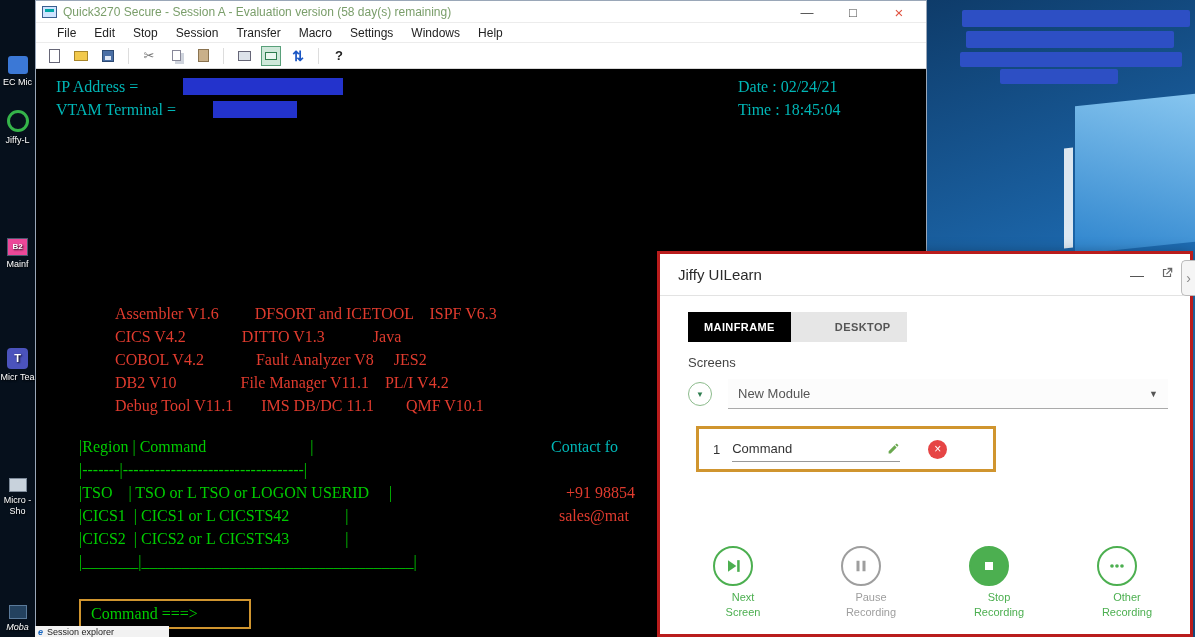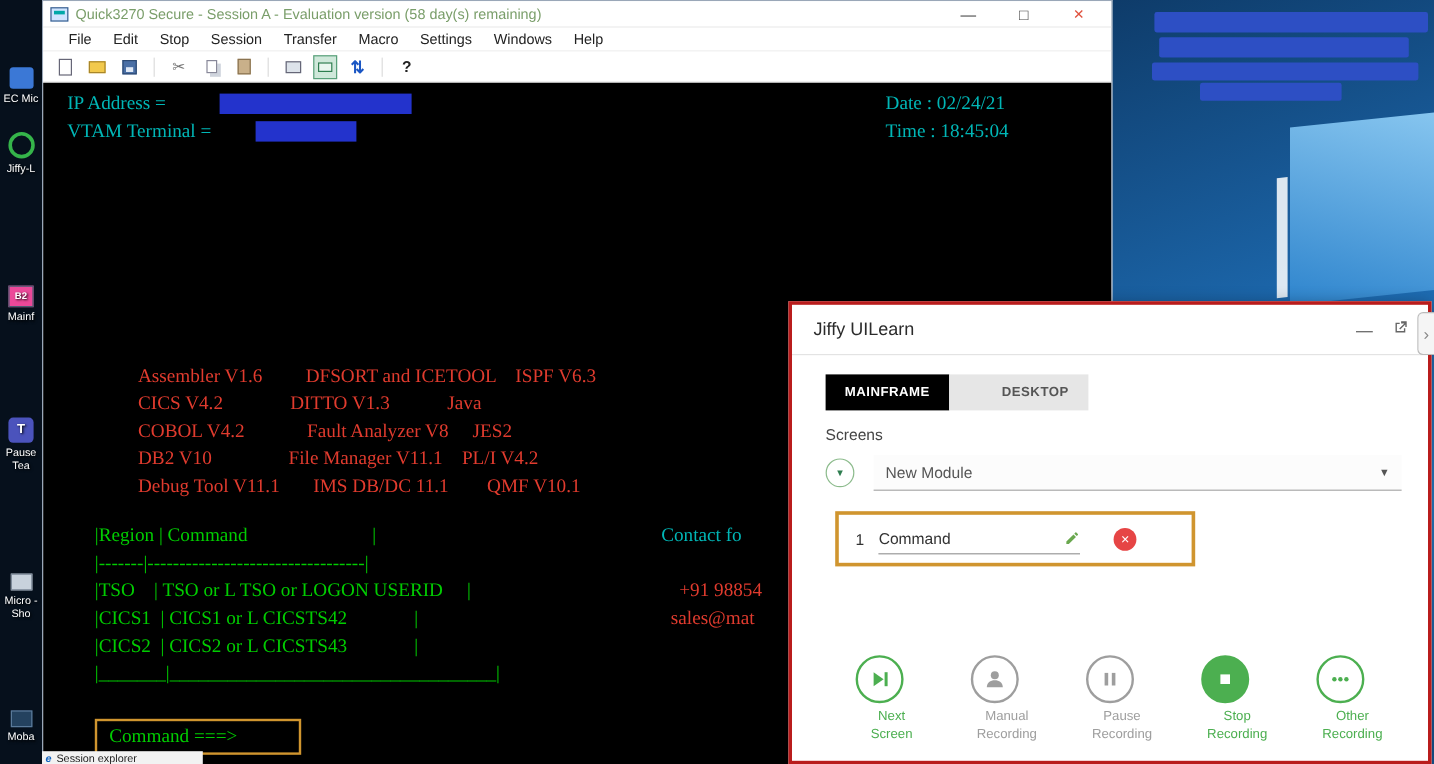--- a/index.html
+++ b/index.html
@@ -129,27 +129,27 @@
 <div class="dicon" style="left:0; top:110px;">
   <div class="art" style="width:22px;height:22px;border:3px solid #35b44a;border-radius:50%;background:transparent;"></div>
   <div>Jiffy-L</div>
 </div>
 <div class="dicon" style="left:0; top:238px;">
   <div class="art" style="width:21px;height:18px;background:#ec4899;border:1px solid #4a5a70;font-size:8px;">B2</div>
   <div>Mainf</div>
 </div>
 <div class="dicon" style="left:0; top:348px;">
   <div class="art" style="width:21px;height:21px;background:#4b53bc;border-radius:4px;font-size:11px;">T</div>
-  <div>Pause Tea</div>
+  <div>Micr Tea</div>
 </div>
 <div class="dicon" style="left:0; top:478px;">
   <div class="art" style="width:18px;height:14px;background:#c8d2dc;border:1px solid #7d8a99;"></div>
   <div>Micro - Sho</div>
 </div>
-<div class="dicon" style="left:0; top:592px;">
+<div class="dicon" style="left:0; top:605px;font-style:italic;">
   <div class="art" style="width:18px;height:14px;background:#24425f;border:1px solid #5a7a9a;"></div>
   <div>Moba</div>
 </div>
 
 <div class="abs win">
 
   <div class="titlebar">
     <span class="app-ico"></span>
     <span class="title-text">Quick3270 Secure - Session A - Evaluation version (58 day(s) remaining)</span>
     <div class="winbtns">
@@ -292,29 +292,20 @@
       <div class="circle green">
         <svg width="20" height="20" viewBox="0 0 24 24">
             <path fill="#4caf50" d="M6 5l10 7-10 7z"></path>
             <rect fill="#4caf50" x="17" y="5" width="3" height="14"></rect>
           </svg>
       </div>
       <div class="lbl green">Next Screen</div>
     </div>
     <div class="action">
       <div class="circle gray">
-        <svg width="20" height="20" viewBox="0 0 24 24">
-            <circle cx="12" cy="8" r="4" fill="#9e9e9e"></circle>
-            <path d="M4 20c0-4.4 3.6-7 8-7s8 2.6 8 7z" fill="#9e9e9e"></path>
-          </svg>
-      </div>
-      <div class="lbl gray">Manual Recording</div>
-    </div>
-    <div class="action">
-      <div class="circle gray">
         <svg width="18" height="18" viewBox="0 0 24 24">
             <rect x="6" y="5" width="4" height="14" fill="#9e9e9e"></rect>
             <rect x="14" y="5" width="4" height="14" fill="#9e9e9e"></rect>
           </svg>
       </div>
       <div class="lbl gray">Pause Recording</div>
     </div>
     <div class="action">
       <div class="circle green-fill">
         <svg width="16" height="16" viewBox="0 0 24 24">

